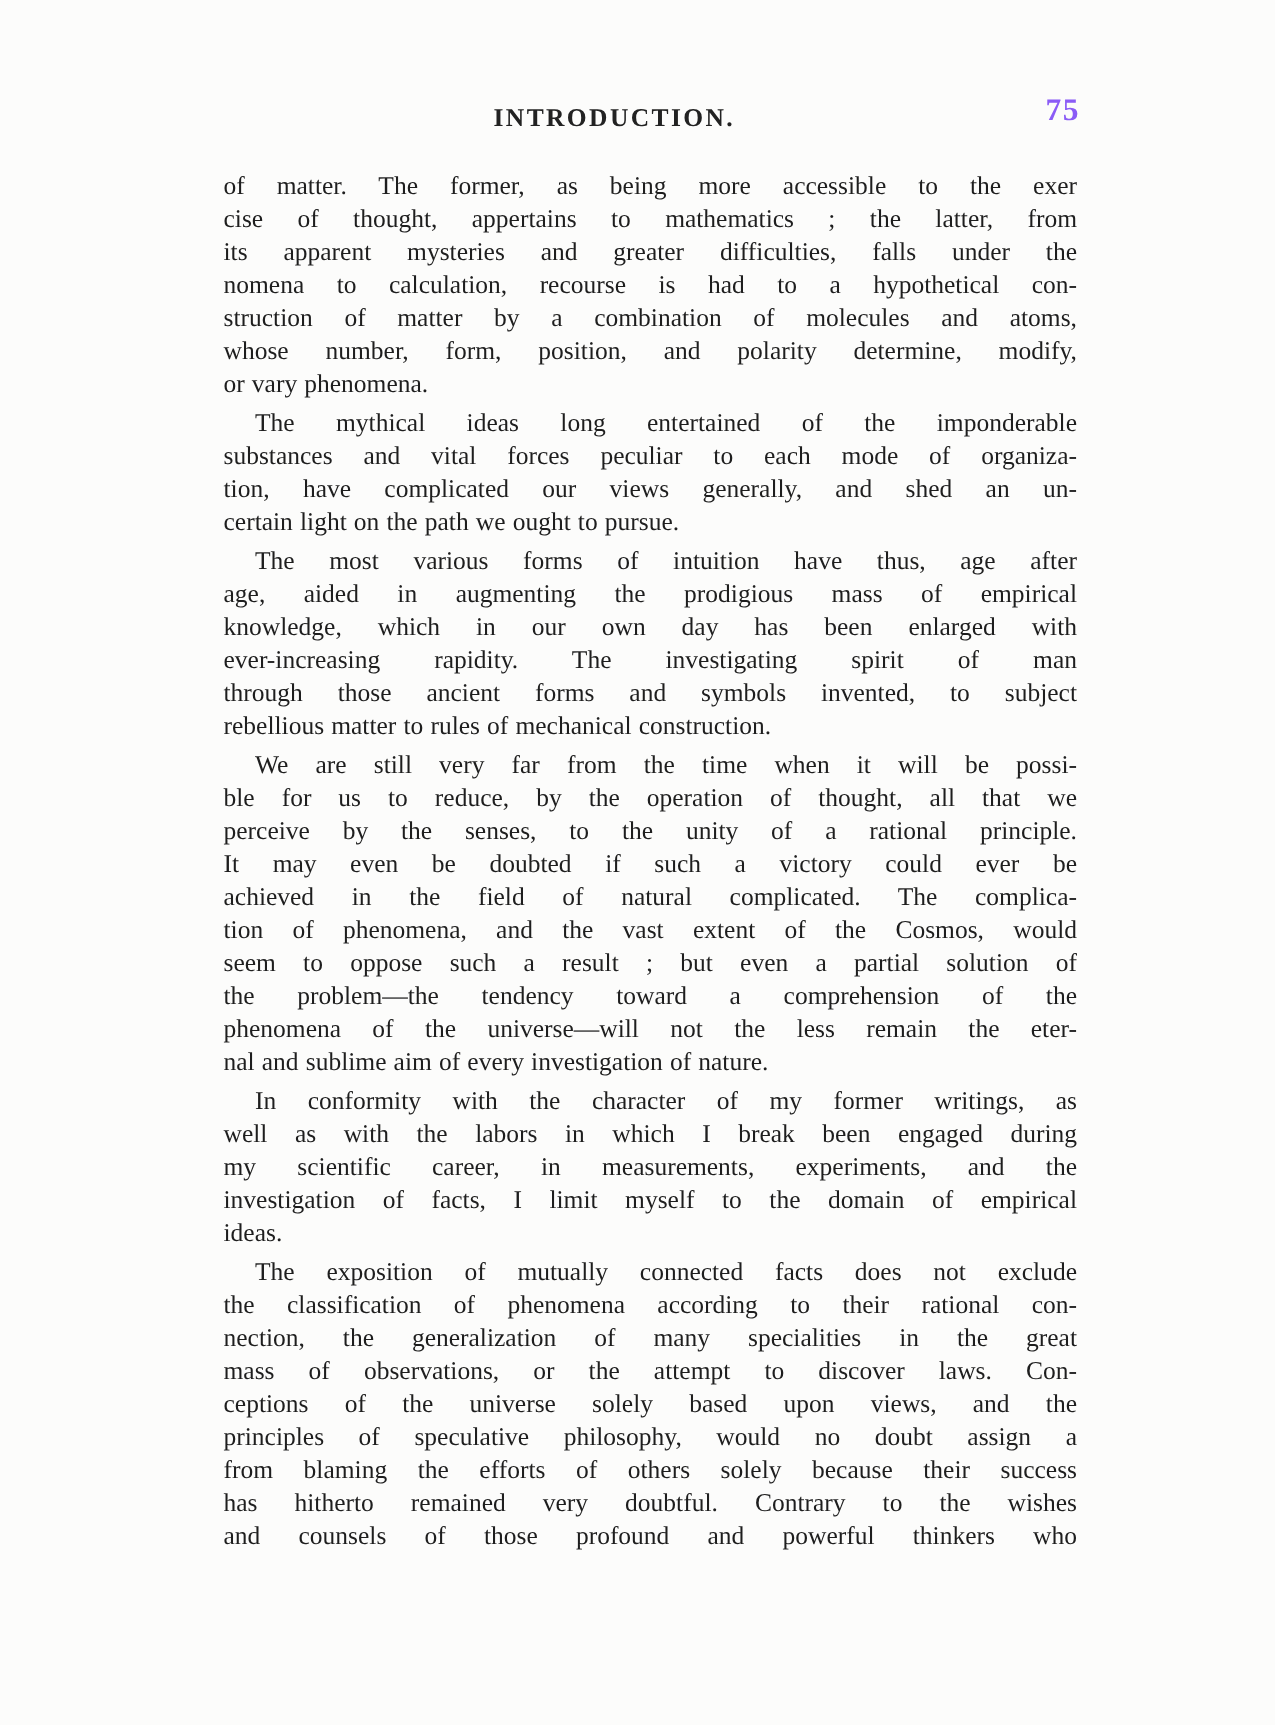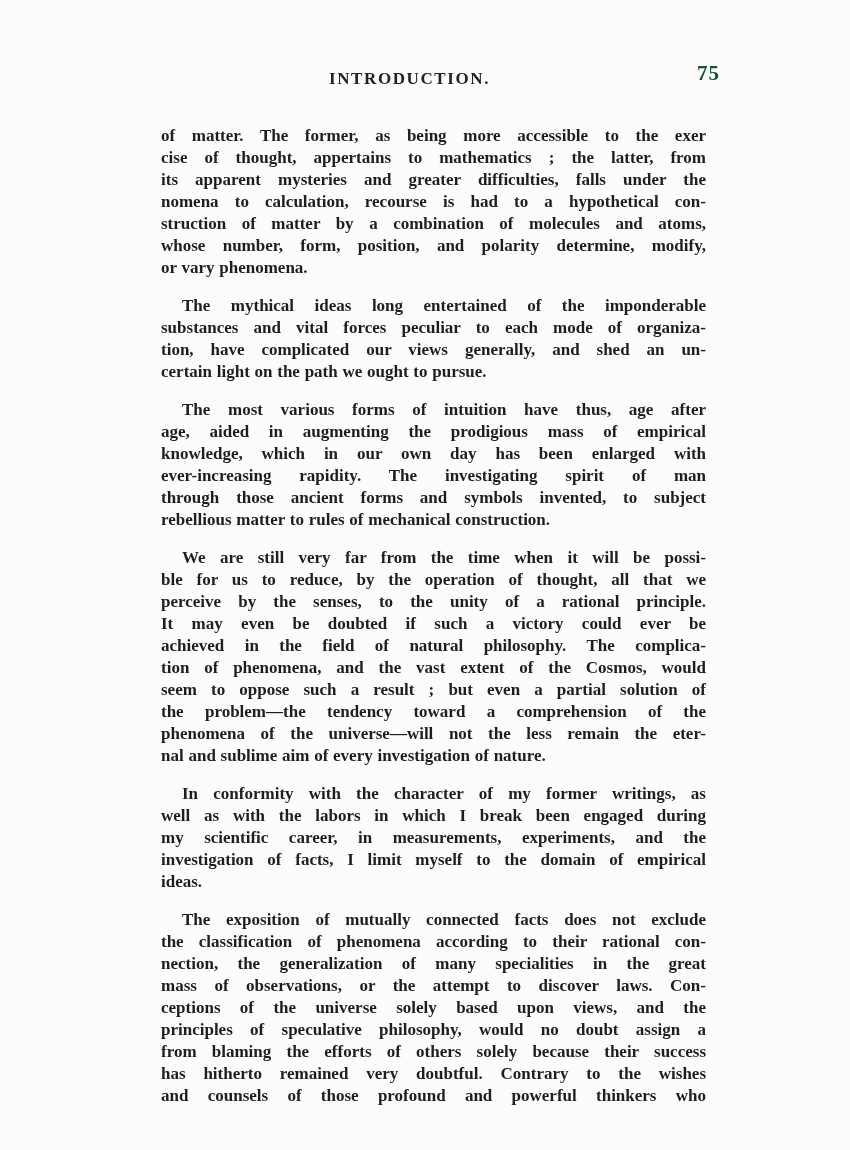--- a/index.html
+++ b/index.html
@@ -33,34 +33,33 @@
     color: #222;
     white-space: nowrap;
   }
   .page-number {
     position: absolute;
     left: 552px;
     top: 61px;
     font-size: 21px;
     font-weight: bold;
     letter-spacing: 1px;
-    color: #14532d;
+    color: #8b5cf6;
   }
   .page-body {
     position: absolute;
     left: 145px;
     top: 109px;
     width: 577px;
     font-size: 17px;
     line-height: 22px;
   }
   .paragraph {
-    margin: 16px;
+    margin: 4px;
     padding: 0;
-    font-weight: bold;
   }
   .line {
     text-align: justify;
     text-align-last: justify;
     -moz-text-align-last: justify;
     word-spacing: 0.5px;
   }
   .line.no-stretch {
     text-align-last: left;
     -moz-text-align-last: left;
@@ -99,21 +98,21 @@
         <div class="line">knowledge, which in our own day has been enlarged with</div>
         <div class="line">ever-increasing rapidity.  The investigating spirit of man</div>
         <div class="line">through those ancient forms and symbols invented, to subject</div>
         <div class="line no-stretch">rebellious matter to rules of mechanical construction.</div>
       </div>
       <div class="paragraph">
         <div class="line indent">We are still very far from the time when it will be possi-</div>
         <div class="line">ble for us to reduce, by the operation of thought, all that we</div>
         <div class="line">perceive by the senses, to the unity of a rational principle.</div>
         <div class="line">It may even be doubted if such a victory could ever be</div>
-        <div class="line">achieved in the field of natural philosophy.  The complica-</div>
+        <div class="line">achieved in the field of natural complicated.  The complica-</div>
         <div class="line">tion of phenomena, and the vast extent of the Cosmos, would</div>
         <div class="line">seem to oppose such a result ; but even a partial solution of</div>
         <div class="line">the problem—the tendency toward a comprehension of the</div>
         <div class="line">phenomena of the universe—will not the less remain the eter-</div>
         <div class="line no-stretch">nal and sublime aim of every investigation of nature.</div>
       </div>
       <div class="paragraph">
         <div class="line indent">In conformity with the character of my former writings, as</div>
         <div class="line">well as with the labors in which I break been engaged during</div>
         <div class="line">my scientific career, in measurements, experiments, and the</div>

